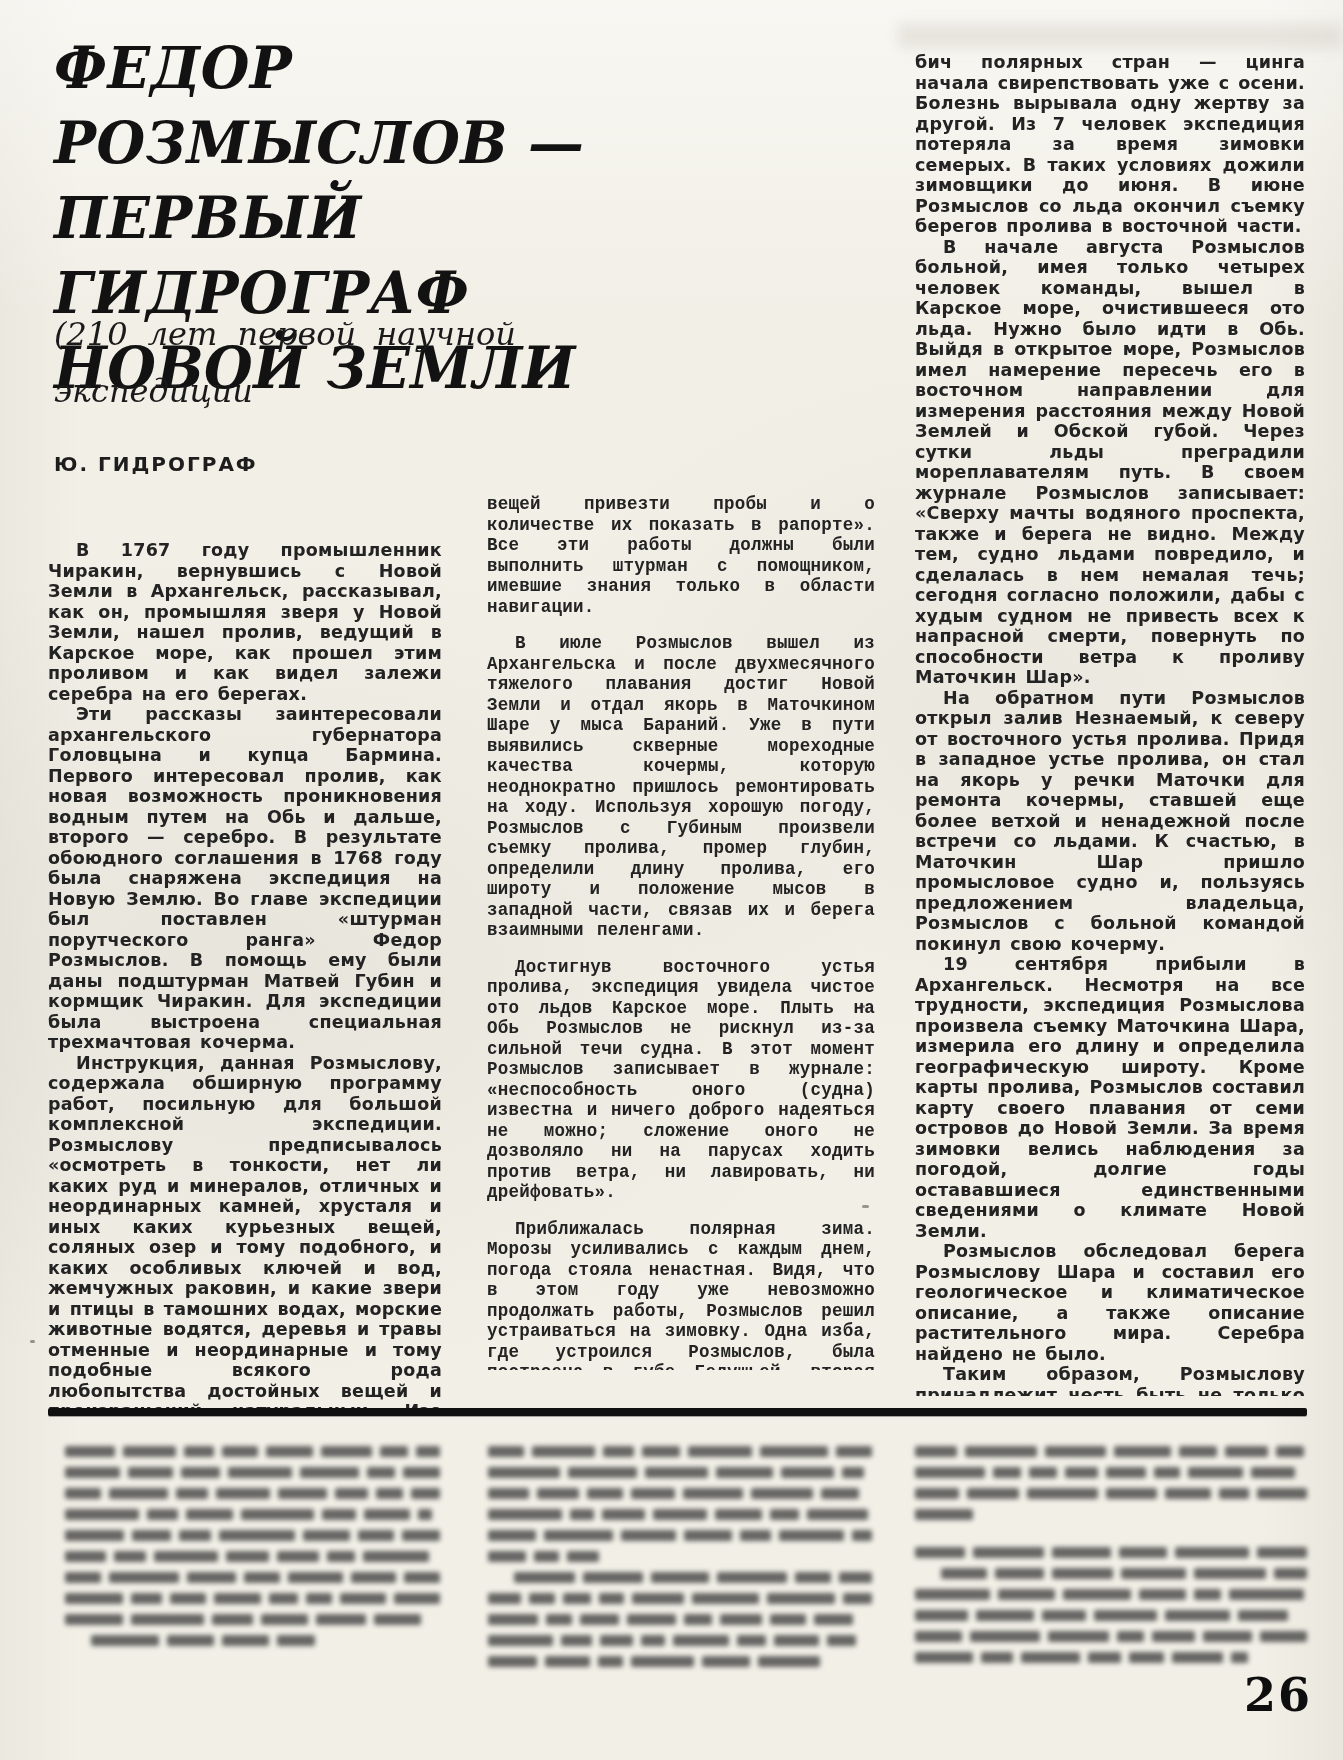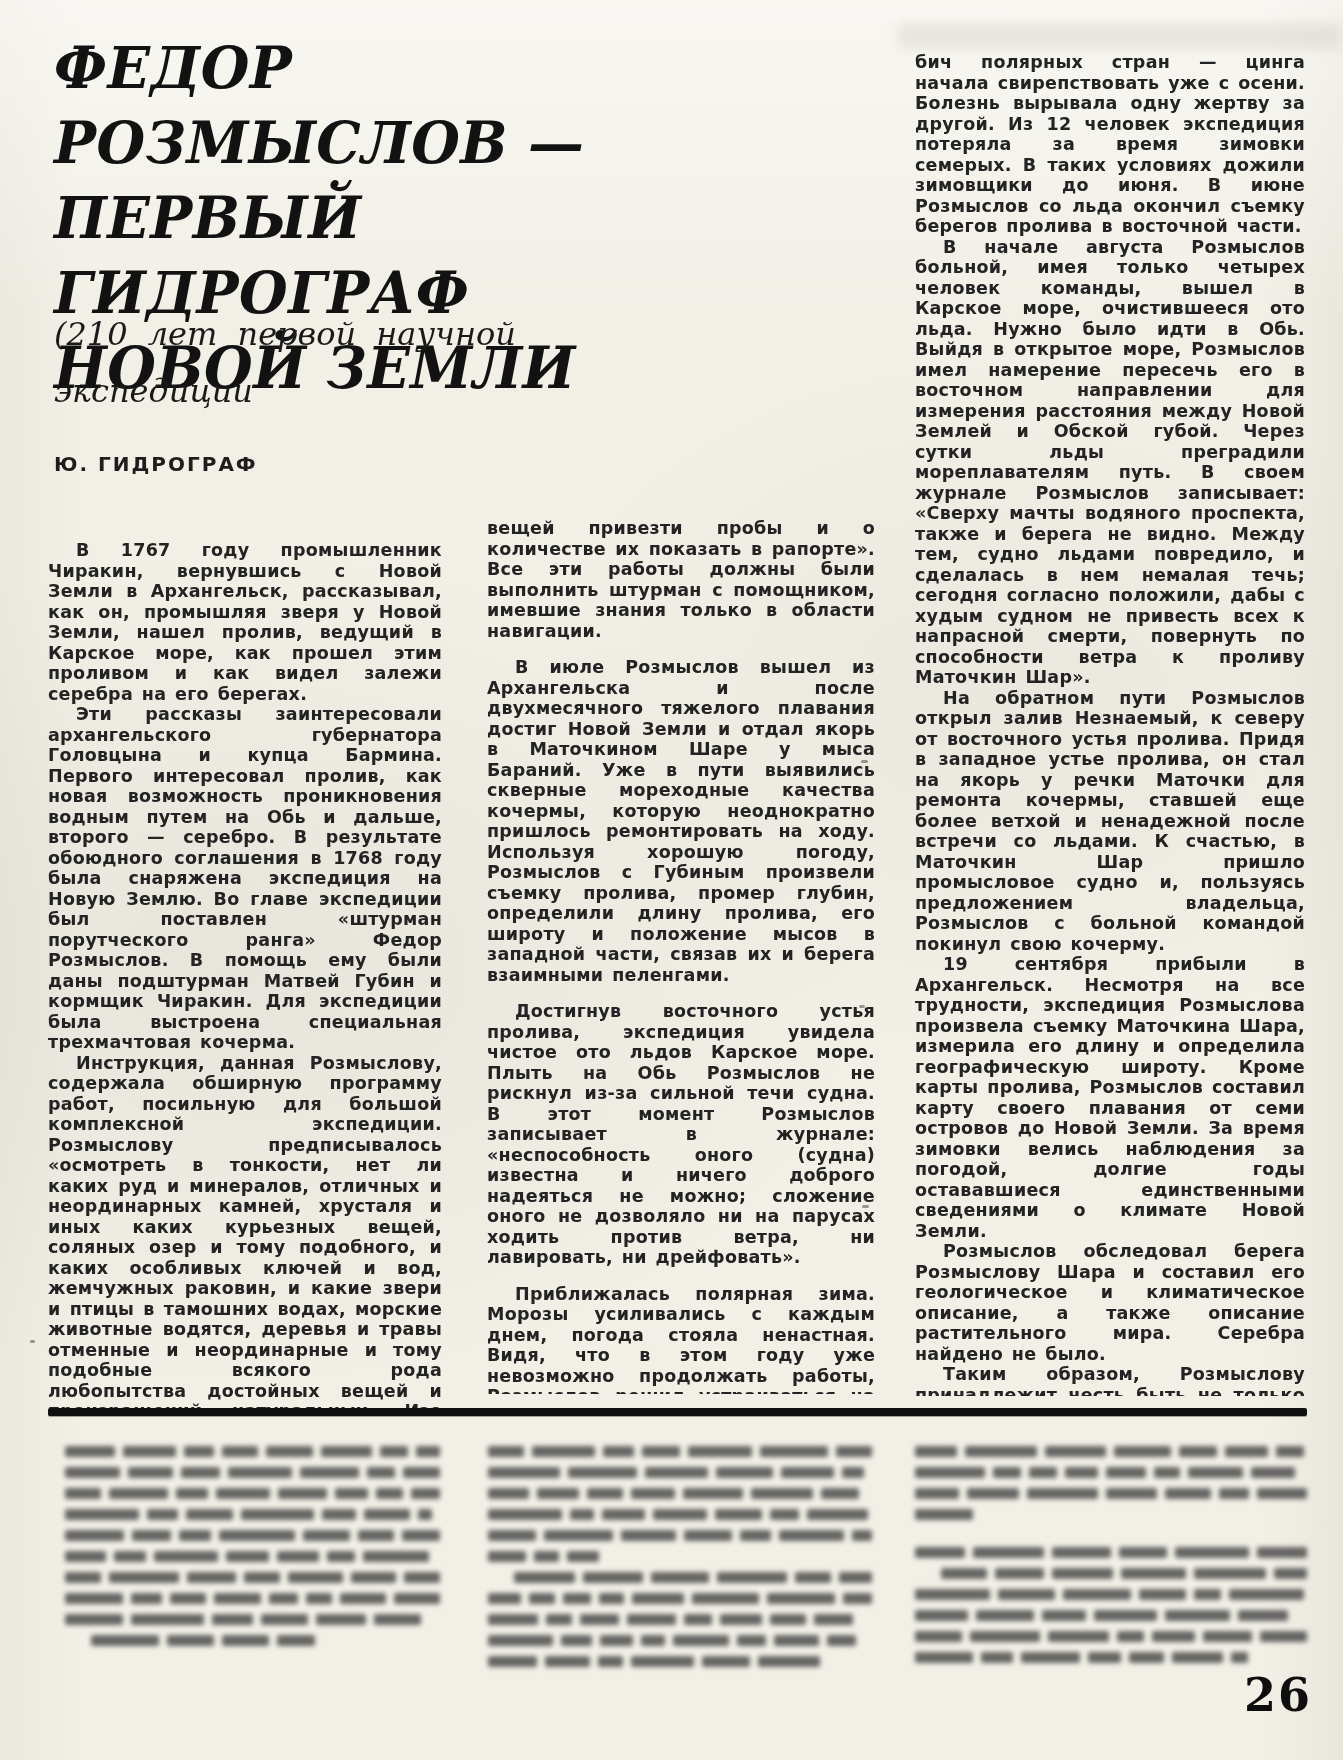--- a/index.html
+++ b/index.html
@@ -46,21 +46,21 @@
     position:absolute;
     font-size:17.5px;line-height:20.5px;color:#232323;font-weight:bold;
     letter-spacing:0.25px;word-spacing:2.5px;
     text-align:justify;
     hyphens:auto;-webkit-hyphens:auto;
   }
   .col p{margin:0;text-indent:28px;}
   .col p.cont{text-indent:0;}
   .col[data-col="1"] p + p{margin-top:16px;}
   #col1{left:48px;top:540px;width:394px;height:876px;overflow:hidden;}
-  #col2{left:487px;top:518px;width:388px;height:876px;overflow:hidden;}
+  #col2{left:487px;top:494px;width:388px;height:876px;overflow:hidden;font-family:Liberation Mono, monospace;}
   #col3{left:915px;top:52px;width:390px;height:1344px;overflow:hidden;}
 
   .divider{
     position:absolute;left:48px;top:1408px;width:1259px;height:8px;
     background:#101010;border-radius:2px;
     box-shadow:0 1px 0 rgba(16,16,16,0.35);
   }
 
   
   .blur-col{position:absolute;top:1441px;filter:blur(2.4px);opacity:0.82;}
@@ -105,21 +105,21 @@
       <p>Эти рассказы заинтересовали архангельского губернатора Головцына и купца Бармина. Первого интересовал пролив, как новая возможность проникновения водным путем на Обь и дальше, второго — серебро. В результате обоюдного соглашения в 1768 году была снаряжена экспедиция на Новую Землю. Во главе экспедиции был поставлен «штурман порутческого ранга» Федор Розмыслов. В помощь ему были даны подштурман Матвей Губин и кормщик Чиракин. Для экспедиции была выстроена специальная трехмачтовая кочерма.</p>
       <p>Инструкция, данная Розмыслову, содержала обширную программу работ, посильную для большой комплексной экспедиции. Розмыслову предписывалось «осмотреть в тонкости, нет ли каких руд и минералов, отличных и неординарных камней, хрусталя и иных каких курьезных вещей, соляных озер и тому подобного, и каких особливых ключей и вод, жемчужных раковин, и какие звери и птицы в тамошних водах, морские животные водятся, деревья и травы отменные и неординарные и тому подобные всякого рода любопытства достойных вещей и произращений натуральных. Изо всех</p>
     </div>
   <div class="col" id="col2" data-col="1">
       <p class="cont">вещей привезти пробы и о количестве их показать в рапорте». Все эти работы должны были выполнить штурман с помощником, имевшие знания только в области навигации.</p>
       <p>В июле Розмыслов вышел из Архангельска и после двухмесячного тяжелого плавания достиг Новой Земли и отдал якорь в Маточкином Шаре у мыса Бараний. Уже в пути выявились скверные мореходные качества кочермы, которую неоднократно пришлось ремонтировать на ходу. Используя хорошую погоду, Розмыслов с Губиным произвели съемку пролива, промер глубин, определили длину пролива, его широту и положение мысов в западной части, связав их и берега взаимными пеленгами.</p>
       <p>Достигнув восточного устья пролива, экспедиция увидела чистое ото льдов Карское море. Плыть на Обь Розмыслов не рискнул из-за сильной течи судна. В этот момент Розмыслов записывает в журнале: «неспособность оного (судна) известна и ничего доброго надеяться не можно; сложение оного не дозволяло ни на парусах ходить против ветра, ни лавировать, ни дрейфовать».</p>
       <p>Приближалась полярная зима. Морозы усиливались с каждым днем, погода стояла ненастная. Видя, что в этом году уже невозможно продолжать работы, Розмыслов решил устраиваться на зимовку. Одна изба, где устроился Розмыслов, была построена в губе Белушьей, вторая — на мысе Дровяном. Зимовка проходила в тяжелых условиях. Страшный</p>
     </div>
   <div class="col" id="col3" data-col="2">
-      <p class="cont">бич полярных стран — цинга начала свирепствовать уже с осени. Болезнь вырывала одну жертву за другой. Из 12 человек экспедиция потеряла за время зимовки семерых. В таких условиях дожили зимовщики до июня. В июне Розмыслов со льда окончил съемку берегов пролива в восточной части.</p>
+      <p class="cont">бич полярных стран — цинга начала свирепствовать уже с осени. Болезнь вырывала одну жертву за другой. Из 7 человек экспедиция потеряла за время зимовки семерых. В таких условиях дожили зимовщики до июня. В июне Розмыслов со льда окончил съемку берегов пролива в восточной части.</p>
       <p>В начале августа Розмыслов больной, имея только четырех человек команды, вышел в Карское море, очистившееся ото льда. Нужно было идти в Обь. Выйдя в открытое море, Розмыслов имел намерение пересечь его в восточном направлении для измерения расстояния между Новой Землей и Обской губой. Через сутки льды преградили мореплавателям путь. В своем журнале Розмыслов записывает: «Сверху мачты водяного проспекта, также и берега не видно. Между тем, судно льдами повредило, и сделалась в нем немалая течь; сегодня согласно положили, дабы с худым судном не привесть всех к напрасной смерти, повернуть по способности ветра к проливу Маточкин Шар».</p>
       <p>На обратном пути Розмыслов открыл залив Незнаемый, к северу от восточного устья пролива. Придя в западное устье пролива, он стал на якорь у речки Маточки для ремонта кочермы, ставшей еще более ветхой и ненадежной после встречи со льдами. К счастью, в Маточкин Шар пришло промысловое судно и, пользуясь предложением владельца, Розмыслов с больной командой покинул свою кочерму.</p>
       <p>19 сентября прибыли в Архангельск. Несмотря на все трудности, экспедиция Розмыслова произвела съемку Маточкина Шара, измерила его длину и определила географическую широту. Кроме карты пролива, Розмыслов составил карту своего плавания от семи островов до Новой Земли. За время зимовки велись наблюдения за погодой, долгие годы остававшиеся единственными сведениями о климате Новой Земли.</p>
       <p>Розмыслов обследовал берега Розмыслову Шара и составил его геологическое и климатическое описание, а также описание растительного мира. Серебра найдено не было.</p>
       <p>Таким образом, Розмыслову принадлежит честь быть не только первым гидрографом Новой Земли, но и первым геологом и климатологом.</p>
     </div>
 
   <div class="divider"></div>
 
   <div class="blur-col" id="blurA" style="left:65px;width:375px;">

